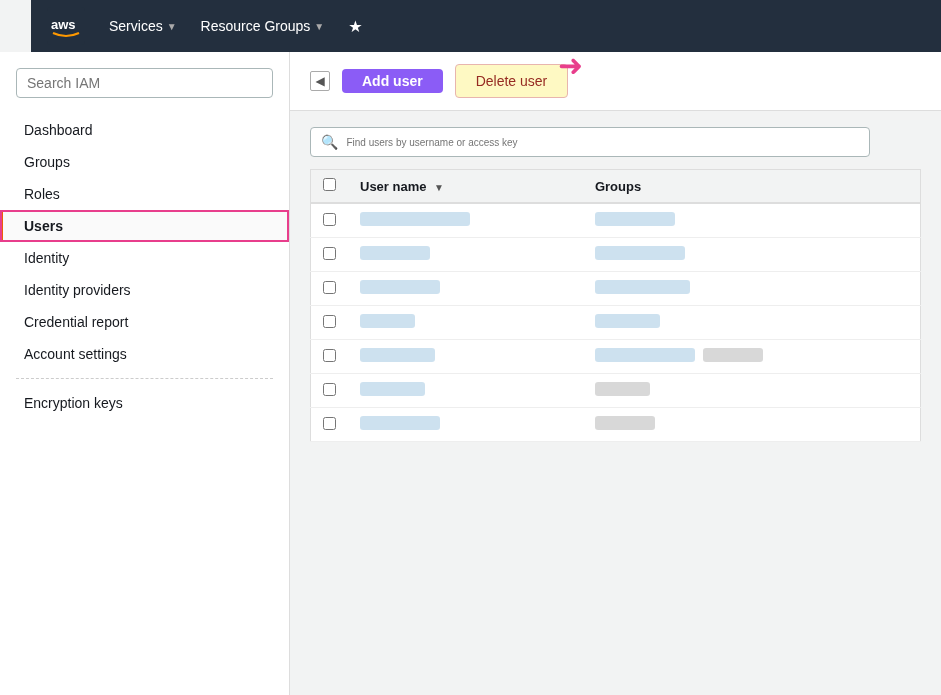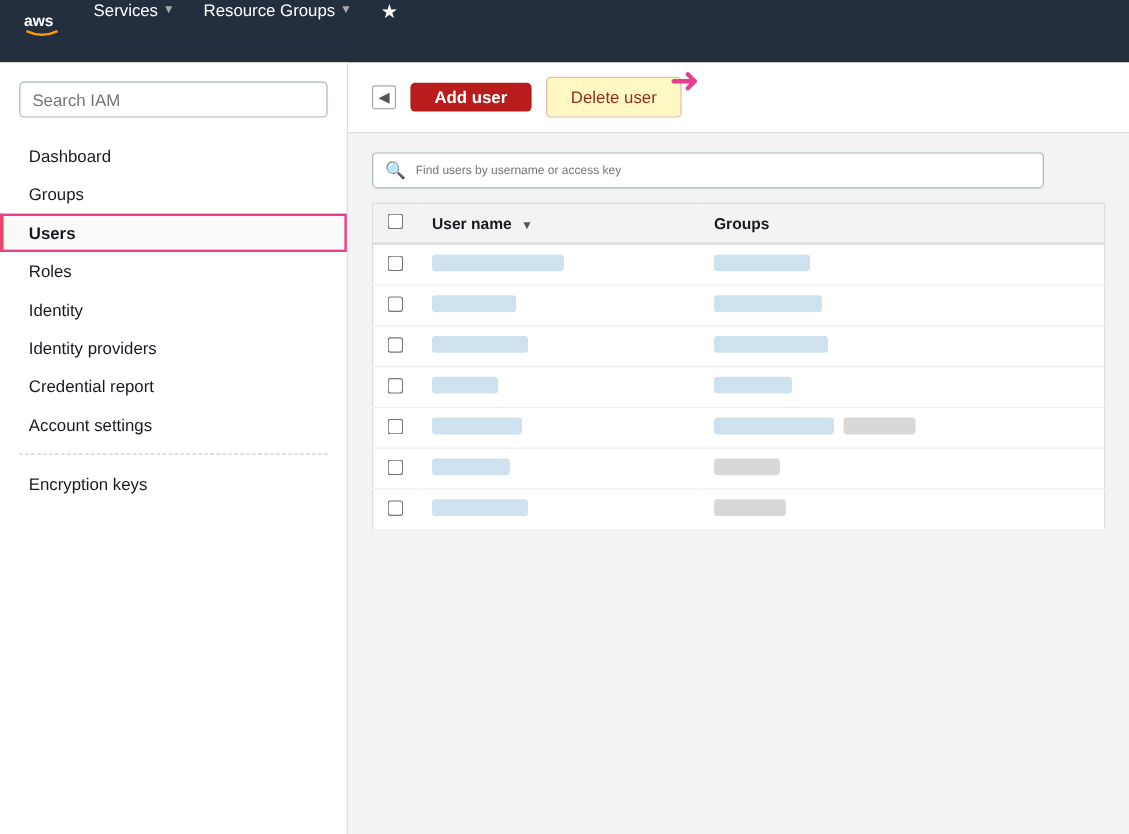--- a/index.html
+++ b/index.html
@@ -3,23 +3,24 @@
   <meta charset="utf-8">
   <style>
     * { box-sizing: border-box; margin: 0; padding: 0; }
     body { font-family: -apple-system, BlinkMacSystemFont, 'Segoe UI', Arial, sans-serif; font-size: 14px; background: #f2f3f3; }
 
     
     .top-nav {
       background: #232f3e;
       height: 52px;
       display: flex;
-      align-items: flex-start;
+      align-items: center;
       padding: 0 16px;
       gap: 24px;
+      margin-left: 31px;
     }
     .aws-logo {
       display: flex;
       align-items: center;
       gap: 4px;
     }
     .nav-link {
       color: white;
       font-size: 14px;
       font-weight: 500;
@@ -114,21 +115,21 @@
       border: 1px solid #aaa;
       border-radius: 2px;
       cursor: pointer;
       display: flex;
       align-items: center;
       justify-content: center;
       font-size: 12px;
       color: #555;
     }
     .btn-add-user {
-      background: #b91c1c;
+      background: #8b5cf6;
       color: white;
       border: none;
       border-radius: 4px;
       padding: 4px 20px;
       font-size: 14px;
       font-weight: 600;
       cursor: pointer;
     }
     .btn-delete-user {
       background: #fef9c3;
@@ -243,25 +244,25 @@
     <div class="search-iam-wrapper">
       <input class="search-iam" type="text" placeholder="Search IAM" style="">
     </div>
     <nav class="sidebar-nav">
       <div class="sidebar-item">
         <span>Dashboard</span>
       </div>
       <div class="sidebar-item">
         <span>Groups</span>
       </div>
+      <div class="sidebar-item">
+        <span>Roles</span>
+      </div>
       <div class="sidebar-item active">
         <span>Users</span>
-      </div>
-      <div class="sidebar-item">
-        <span>Roles</span>
       </div>
       <div class="sidebar-item">
         <span>Identity</span>
       </div>
       <div class="sidebar-item">
         <span>Identity providers</span>
       </div>
       <div class="sidebar-item">
         <span>Credential report</span>
       </div>

